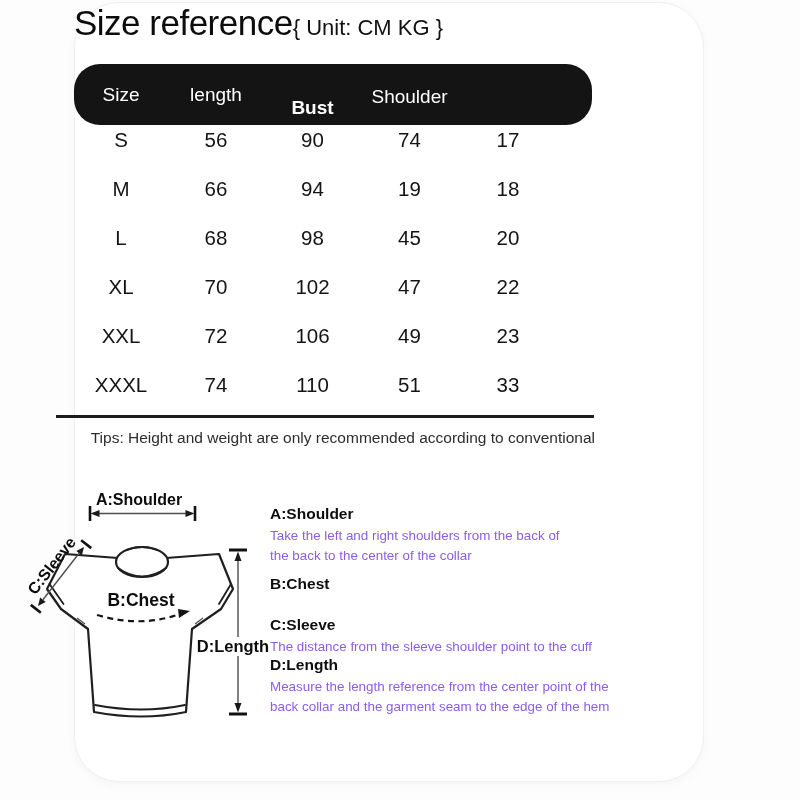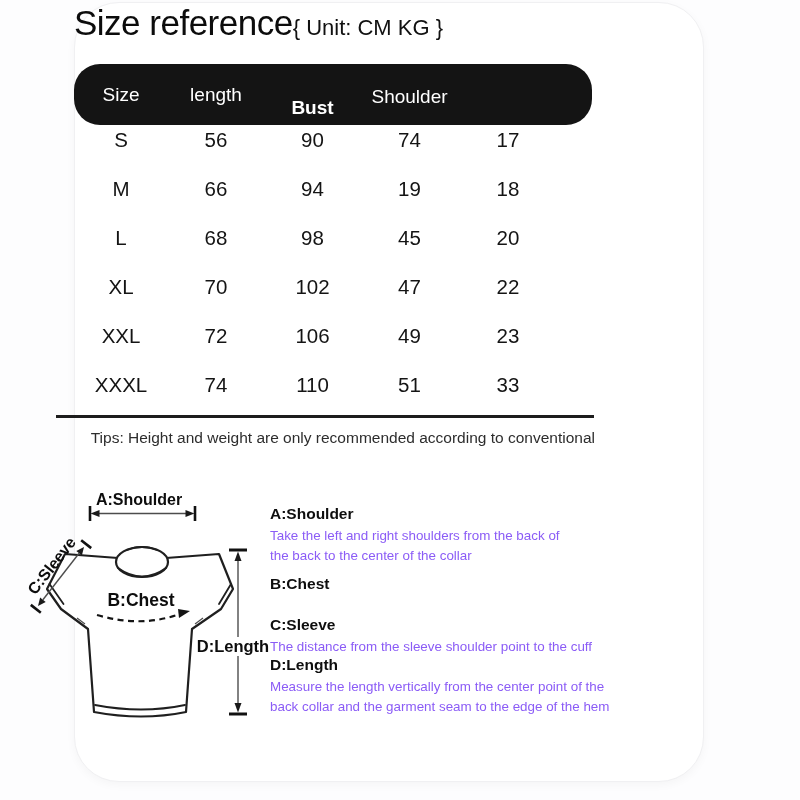--- a/index.html
+++ b/index.html
@@ -171,17 +171,17 @@
     </div>
     <div class="measure-block m-b">
       <p class="measure-title">B:Chest</p>
     </div>
     <div class="measure-block m-c">
       <p class="measure-title">C:Sleeve</p>
       <p class="measure-desc">The distance from the sleeve shoulder point to the cuff</p>
     </div>
     <div class="measure-block m-d">
       <p class="measure-title">D:Length</p>
-      <p class="measure-desc">Measure the length vertically from the center point of the
+      <p class="measure-desc">Measure the length reference from the center point of the
 back collar and the garment seam to the edge of the hem</p>
     </div>
   </div>
 </div>
 
 </body></html>

